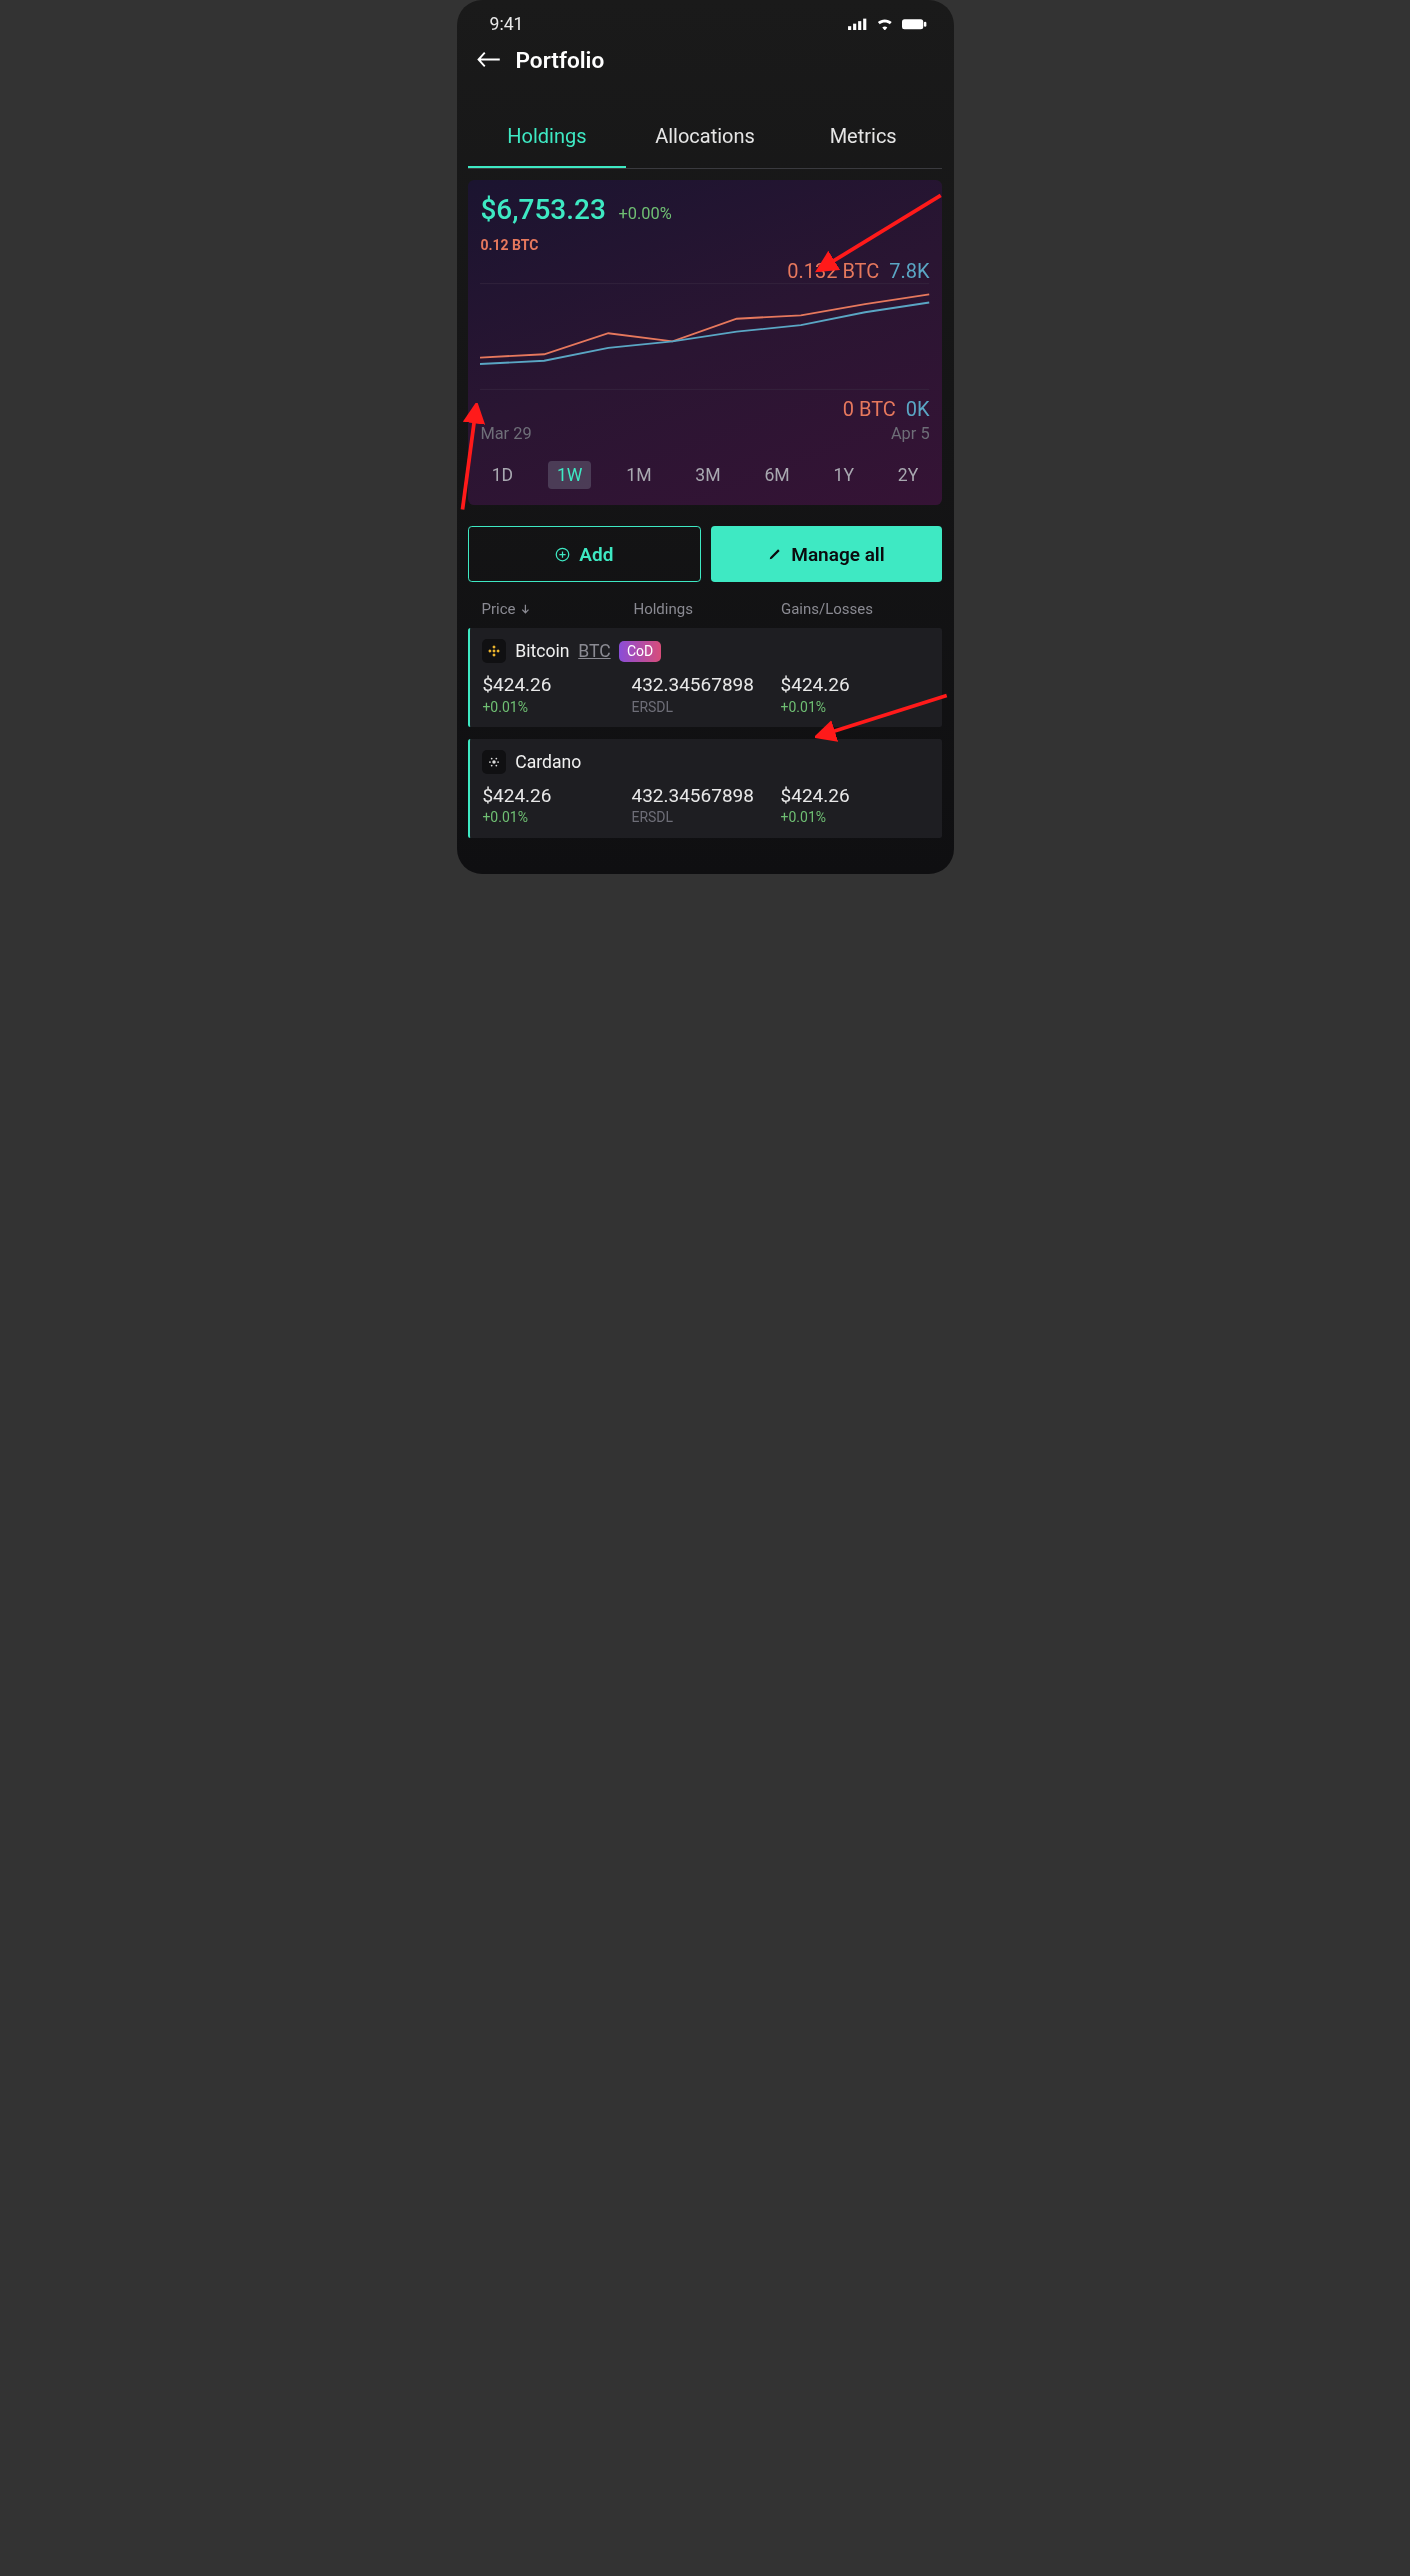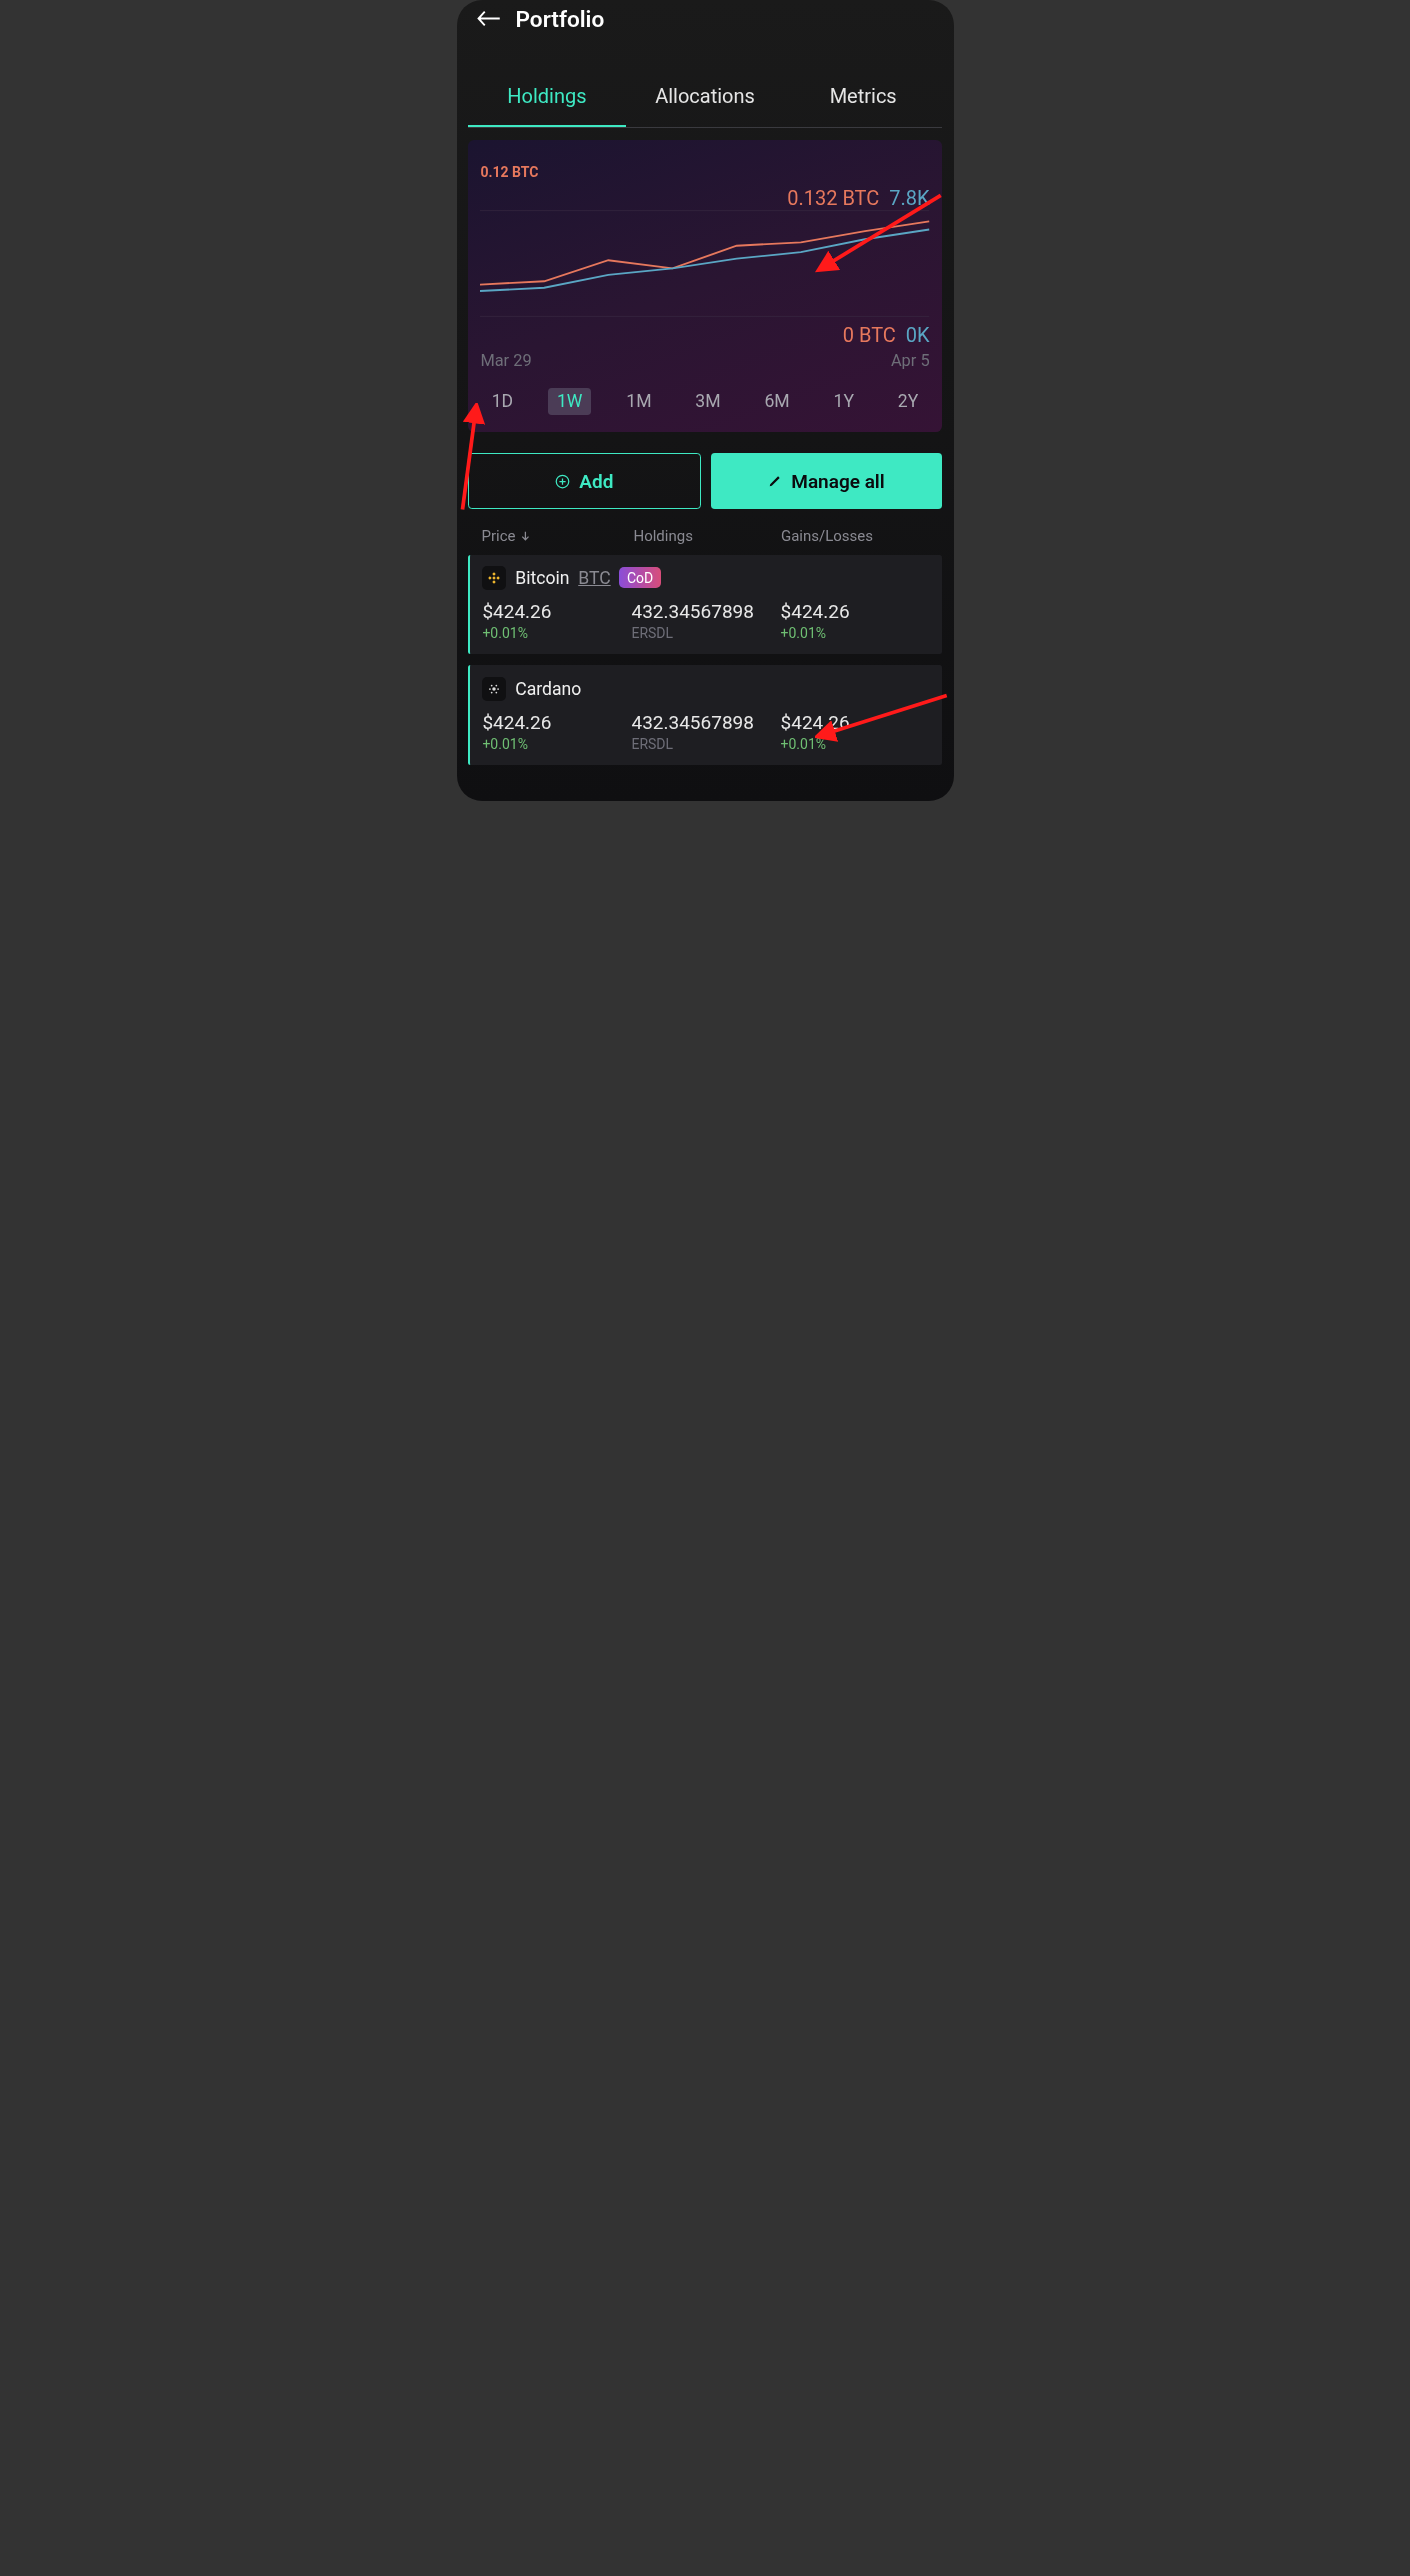--- a/index.html
+++ b/index.html
@@ -124,37 +124,65 @@
   .asset-sub.green { color: #6fbf73; }
   .asset-sub.grey { color: #6e6e78; }
 
   .arrow { position: absolute; pointer-events: none; }
 </style>
 </head>
 <body>
 
 <div class="phone">
 
+  <div class="status-bar">
+    <span>9:41</span>
+    <div class="status-right">
+      <span class="signal">
+        <svg width="19" height="12.6" viewBox="0 0 30 20">
+            <rect x="0" y="13" width="5" height="7"></rect>
+            <rect x="8" y="9" width="5" height="11"></rect>
+            <rect x="16" y="5" width="5" height="15"></rect>
+            <rect x="24" y="1" width="5" height="19"></rect>
+          </svg>
+      </span>
+      <span class="wifi">
+        <svg width="17.6" height="12.6" viewBox="0 0 28 20">
+            <path d="M14 20l4-5c-2.2-1.8-5.8-1.8-8 0l4 5zm-8-10c4.4-3.6 11.6-3.6 16 0l3-3.6C19 1 9 1 3 6.4L6 10z"></path>
+          </svg>
+      </span>
+      <span class="battery">
+        <svg width="25" height="12.6" viewBox="0 0 40 20">
+            <rect x="0" y="2" width="34" height="16" rx="4"></rect>
+            <rect x="35" y="6" width="4" height="8" rx="2"></rect>
+          </svg>
+      </span>
+    </div>
+  </div>
 
   <div class="nav">
     <span class="back-icon">
       <svg width="25" height="19" viewBox="0 0 40 30" fill="none" stroke-width="3">
           <path d="M38 15H4M14 4 4 15l10 11"></path>
         </svg>
     </span>
     <span class="page-title">Portfolio</span>
   </div>
 
   <div class="tabs">
     <div class="tab active">Holdings</div>
     <div class="tab">Allocations</div>
     <div class="tab">Metrics</div>
   </div>
 
   <div class="chart-card">
+    <div class="balance-row">
+      <span class="balance">$6,753.23</span>
+      <span class="balance-change">+0.00%</span>
+    </div>
     <div class="balance-btc">0.12 BTC</div>
 
     <div class="chart-axis-top">
       <span class="axis-btc">0.132 BTC</span>
       <span class="axis-usd">7.8K</span>
     </div>
 
     <svg class="chart-svg" viewBox="0 0 720 170" preserveAspectRatio="none">
       <line x1="0" y1="1" x2="720" y2="1" stroke="#3a2b44" stroke-width="1"></line>
       <line x1="0" y1="169" x2="720" y2="169" stroke="#3a2b44" stroke-width="1"></line>

